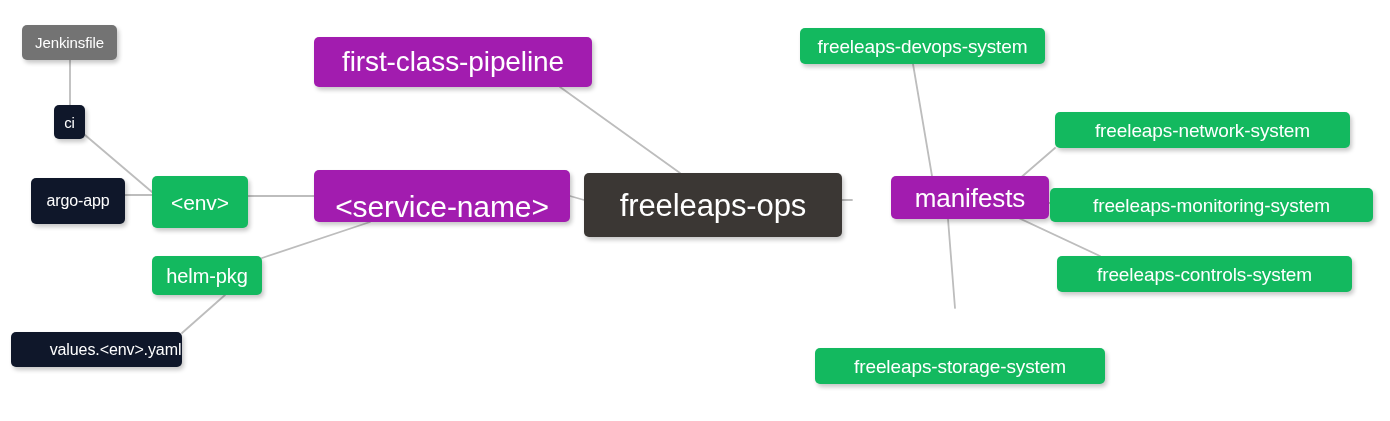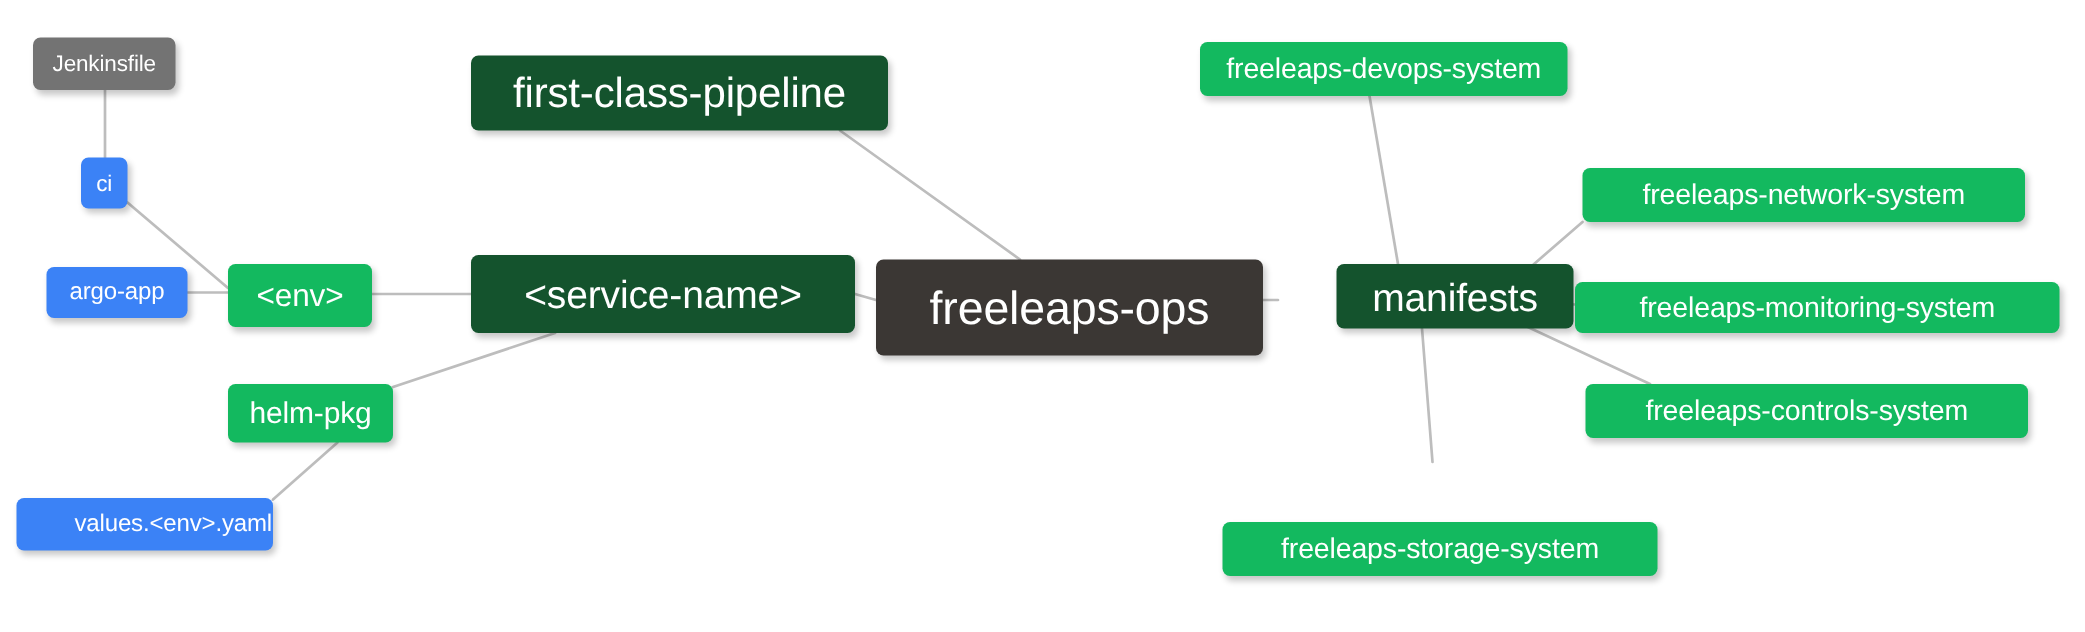--- a/index.html
+++ b/index.html
@@ -41,34 +41,34 @@
     box-shadow: 2px 3px 4px rgba(0,0,0,0.22);
     text-rendering: optimizeLegibility;
   }
   .mm-node > .mm-label {
     display: block;
     pointer-events: none;
   }
 
   
   .role-root    { background: #3b3734; }
-  .role-blue    { background: #14532d; }
+  .role-blue    { background: #a21caf; }
   .role-green   { background: #13b95f; }
   .role-orange  { background: #737373; }
-  .role-red     { background: #3b82f6; }
+  .role-red     { background: #0f172a; }
 
   
   .n-jenkinsfile      { left: 22px;   top: 25px;  width: 95px;  height: 35px; font-size: 15px; }
   .n-ci               { left: 54px;   top: 105px; width: 31px;  height: 34px; font-size: 15px; }
-  .n-argo-app         { left: 31px;   top: 178px; width: 94px;  height: 34px; font-size: 16px; }
-  .n-env              { left: 152px;  top: 176px; width: 96px;  height: 42px; font-size: 21px; }
+  .n-argo-app         { left: 31px;   top: 178px; width: 94px;  height: 46px; font-size: 16px; }
+  .n-env              { left: 152px;  top: 176px; width: 96px;  height: 52px; font-size: 21px; }
   .n-values-yaml      { left: 11px;   top: 332px; width: 171px; height: 35px; font-size: 16px; padding-left: 38px; }
   .n-helm-pkg         { left: 152px;  top: 256px; width: 110px; height: 39px; font-size: 20px; }
   .n-first-class      { left: 314px;  top: 37px;  width: 278px; height: 50px; font-size: 28px; }
-  .n-service-name     { left: 314px;  top: 170px; width: 256px; height: 52px; font-size: 26px; }
+  .n-service-name     { left: 314px;  top: 170px; width: 256px; height: 52px; font-size: 30px; align-items: flex-end; }
   .n-root             { left: 584px;  top: 173px; width: 258px; height: 64px; font-size: 31px; }
   .n-manifests        { left: 852px;  top: 176px; width: 158px; height: 43px; font-size: 26px; margin-left: 39px; }
   .n-devops-system    { left: 800px;  top: 28px;  width: 245px; height: 36px; font-size: 19px; }
   .n-network-system   { left: 1055px; top: 112px; width: 295px; height: 36px; font-size: 19px; }
   .n-monitoring-system{ left: 1050px; top: 188px; width: 323px; height: 34px; font-size: 19px; }
   .n-controls-system  { left: 1057px; top: 256px; width: 295px; height: 36px; font-size: 19px; }
   .n-storage-system   { left: 815px;  top: 308px; width: 290px; height: 36px; font-size: 19px; margin-top: 40px; }
 </style>
 </head>
 <body>

